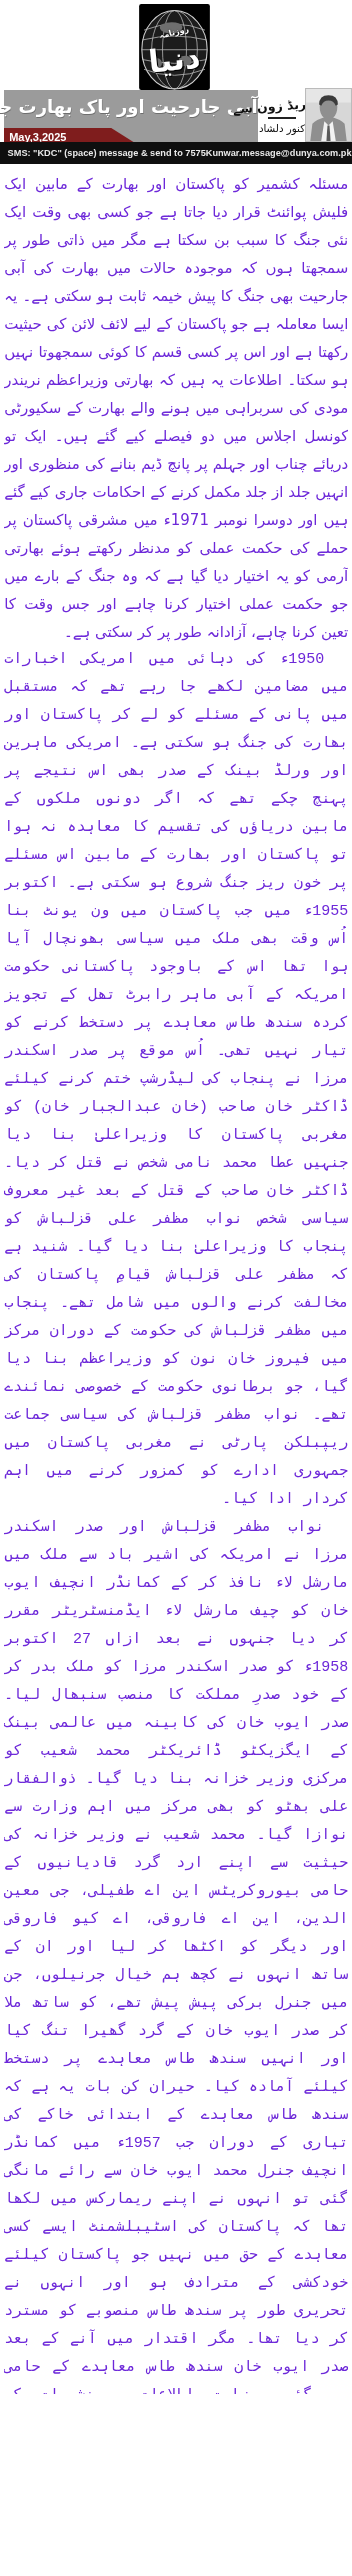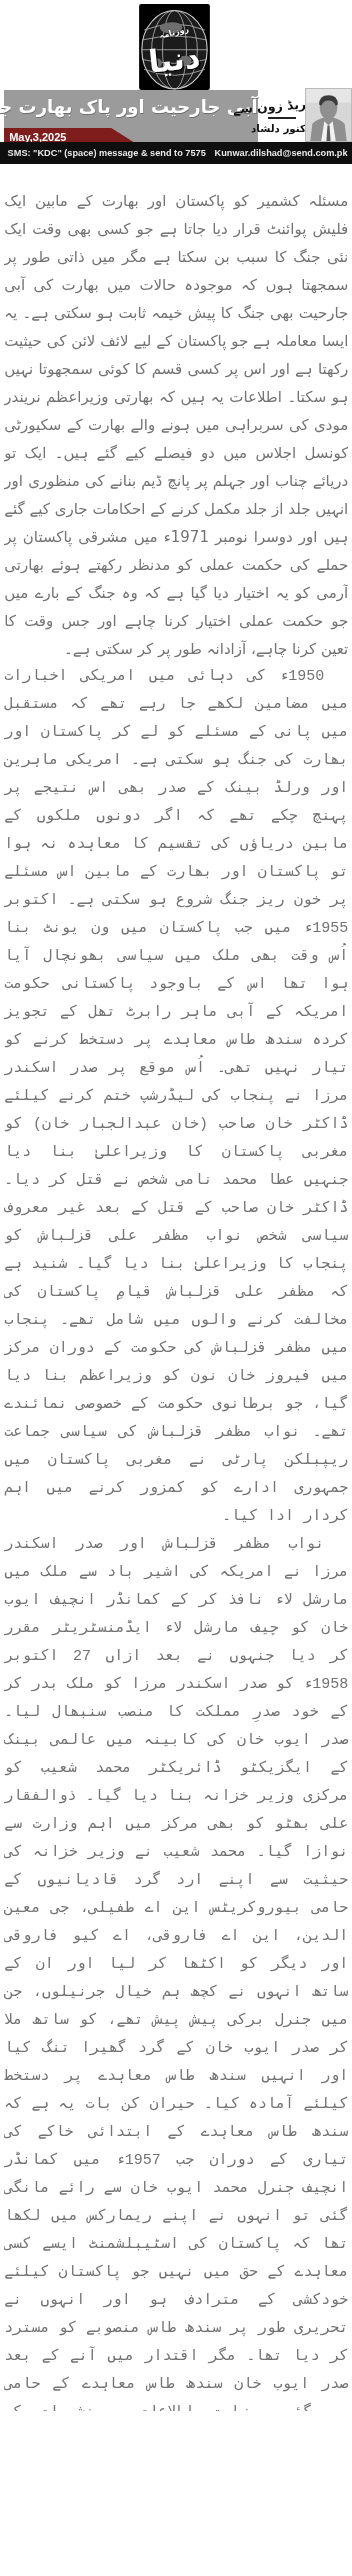--- a/index.html
+++ b/index.html
@@ -60,46 +60,46 @@
   #column-name{
     margin-top:7.6px;
     font-size:12.5px;font-weight:bold;color:#111;
     transform:rotate(-4deg);
     white-space:nowrap;
   }
   #column-divider{
     width:28px;height:1.1px;background:#222;border:0;margin:4.9px auto 3.8px auto;
   }
   #author-name{
-    font-size:10.3px;font-weight:bold;color:#111;white-space:nowrap;
+    font-size:10.3px;font-weight:normal;color:#111;white-space:nowrap;
   }
   
   #author-photo{
     position:absolute;left:305px;top:88px;width:47px;height:54px;
     background:#d9d9d9;overflow:hidden;border:0.5px solid #bbb;box-sizing:border-box;
   }
   #author-photo svg{width:100%;height:100%;display:block;}
   
   #contact-bar{
     position:absolute;left:0;top:142px;width:353px;height:22px;
     background:#0f0f0f;
     display:flex;justify-content:space-between;align-items:center;
     box-sizing:border-box;padding:0 5.4px 0 7.6px;
     font-family:"Liberation Sans",sans-serif;
   }
   #sms-info,#author-email{
     color:#e9e9e9;font-size:9.2px;font-weight:bold;white-space:nowrap;
   }
   
   #article-body{
-    position:absolute;left:4.3px;top:187px;width:344px;height:2224px;
+    position:absolute;left:4.3px;top:170px;width:344px;height:2224px;
     overflow:hidden;
     direction:rtl;
     text-align:justify;
-    color:#737373;
+    color:#6d28d9;
     font-size:15px;line-height:28px;
     font-family:"DejaVu Sans",sans-serif;
   }
   #article-body p{margin:0;padding:0;}
   #article-body p + p{text-indent:24px;font-family:Liberation Mono, monospace;}
 </style>
 </head>
 <body>
 
 <div id="page">
@@ -146,21 +146,21 @@
       <rect width="86" height="26" fill="#e6e6e6"></rect>
       <path d="M43 14 q17 0 17 20 q0 14 -8 21 q14 4 22 12 l4 33 l-70 0 l4 -33 q8 -8 22 -12 q-8 -7 -8 -21 q0 -20 17 -20z" fill="#8f8f8f"></path>
       <path d="M43 12 q18 0 18 18 l-4 2 q-4 -10 -14 -10 q-10 0 -14 10 l-4 -2 q0 -18 18 -18z" fill="#3b3b3b"></path>
       <path d="M35 62 l8 8 l8 -8 l6 38 l-28 0 z" fill="#f2f2f2"></path>
       <path d="M41 70 l4 0 l2 30 l-8 0 z" fill="#5a5a5a"></path>
     </svg>
   </div>
 
   <div id="contact-bar">
     <span id="sms-info">SMS: "KDC" (space) message &amp; send to 7575</span>
-    <span id="author-email">Kunwar.dilshad@send.com.pk</span>
+    <span id="author-email">Kunwar.message@dunya.com.pk</span>
   </div>
 
   <div id="article-body">
       <p>مسئلہ کشمیر کو پاکستان اور بھارت کے مابین ایک فلیش پوائنٹ قرار دیا جاتا ہے جو کسی بھی وقت ایک نئی جنگ کا سبب بن سکتا ہے مگر میں ذاتی طور پر سمجھتا ہوں کہ موجودہ حالات میں بھارت کی آبی جارحیت بھی جنگ کا پیش خیمہ ثابت ہو سکتی ہے۔ یہ ایسا معاملہ ہے جو پاکستان کے لیے لائف لائن کی حیثیت رکھتا ہے اور اس پر کسی قسم کا کوئی سمجھوتا نہیں ہو سکتا۔ اطلاعات یہ ہیں کہ بھارتی وزیراعظم نریندر مودی کی سربراہی میں ہونے والے بھارت کے سکیورٹی کونسل اجلاس میں دو فیصلے کیے گئے ہیں۔ ایک تو دریائے چناب اور جہلم پر پانچ ڈیم بنانے کی منظوری اور انہیں جلد از جلد مکمل کرنے کے احکامات جاری کیے گئے ہیں اور دوسرا نومبر 1971ء میں مشرقی پاکستان پر حملے کی حکمت عملی کو مدنظر رکھتے ہوئے بھارتی آرمی کو یہ اختیار دیا گیا ہے کہ وہ جنگ کے بارے میں جو حکمت عملی اختیار کرنا چاہے اور جس وقت کا تعین کرنا چاہے، آزادانہ طور پر کر سکتی ہے۔</p>
       <p>1950ء کی دہائی میں امریکی اخبارات میں مضامین لکھے جا رہے تھے کہ مستقبل میں پانی کے مسئلے کو لے کر پاکستان اور بھارت کی جنگ ہو سکتی ہے۔ امریکی ماہرین اور ورلڈ بینک کے صدر بھی اس نتیجے پر پہنچ چکے تھے کہ اگر دونوں ملکوں کے مابین دریاؤں کی تقسیم کا معاہدہ نہ ہوا تو پاکستان اور بھارت کے مابین اس مسئلے پر خون ریز جنگ شروع ہو سکتی ہے۔ اکتوبر 1955ء میں جب پاکستان میں ون یونٹ بنا اُس وقت بھی ملک میں سیاسی بھونچال آیا ہوا تھا اس کے باوجود پاکستانی حکومت امریکہ کے آبی ماہر رابرٹ تھل کے تجویز کردہ سندھ طاس معاہدے پر دستخط کرنے کو تیار نہیں تھی۔ اُس موقع پر صدر اسکندر مرزا نے پنجاب کی لیڈرشپ ختم کرنے کیلئے ڈاکٹر خان صاحب (خان عبدالجبار خان) کو مغربی پاکستان کا وزیراعلیٰ بنا دیا جنہیں عطا محمد نامی شخص نے قتل کر دیا۔ ڈاکٹر خان صاحب کے قتل کے بعد غیر معروف سیاسی شخص نواب مظفر علی قزلباش کو پنجاب کا وزیراعلیٰ بنا دیا گیا۔ شنید ہے کہ مظفر علی قزلباش قیامِ پاکستان کی مخالفت کرنے والوں میں شامل تھے۔ پنجاب میں مظفر قزلباش کی حکومت کے دوران مرکز میں فیروز خان نون کو وزیراعظم بنا دیا گیا، جو برطانوی حکومت کے خصوصی نمائندے تھے۔ نواب مظفر قزلباش کی سیاسی جماعت ریپبلکن پارٹی نے مغربی پاکستان میں جمہوری ادارے کو کمزور کرنے میں اہم کردار ادا کیا۔</p>
       <p>نواب مظفر قزلباش اور صدر اسکندر مرزا نے امریکہ کی اشیر باد سے ملک میں مارشل لاء نافذ کر کے کمانڈر انچیف ایوب خان کو چیف مارشل لاء ایڈمنسٹریٹر مقرر کر دیا جنہوں نے بعد ازاں 27 اکتوبر 1958ء کو صدر اسکندر مرزا کو ملک بدر کر کے خود صدرِ مملکت کا منصب سنبھال لیا۔ صدر ایوب خان کی کابینہ میں عالمی بینک کے ایگزیکٹو ڈائریکٹر محمد شعیب کو مرکزی وزیر خزانہ بنا دیا گیا۔ ذوالفقار علی بھٹو کو بھی مرکز میں اہم وزارت سے نوازا گیا۔ محمد شعیب نے وزیر خزانہ کی حیثیت سے اپنے ارد گرد قادیانیوں کے حامی بیوروکریٹس این اے طفیلی، جی معین الدین، این اے فاروقی، اے کیو فاروقی اور دیگر کو اکٹھا کر لیا اور ان کے ساتھ انہوں نے کچھ ہم خیال جرنیلوں، جن میں جنرل برکی پیش پیش تھے، کو ساتھ ملا کر صدر ایوب خان کے گرد گھیرا تنگ کیا اور انہیں سندھ طاس معاہدے پر دستخط کیلئے آمادہ کیا۔ حیران کن بات یہ ہے کہ سندھ طاس معاہدے کے ابتدائی خاکے کی تیاری کے دوران جب 1957ء میں کمانڈر انچیف جنرل محمد ایوب خان سے رائے مانگی گئی تو انہوں نے اپنے ریمارکس میں لکھا تھا کہ پاکستان کی اسٹیبلشمنٹ ایسے کسی معاہدے کے حق میں نہیں جو پاکستان کیلئے خودکشی کے مترادف ہو اور انہوں نے تحریری طور پر سندھ طاس منصوبے کو مسترد کر دیا تھا۔ مگر اقتدار میں آنے کے بعد صدر ایوب خان سندھ طاس معاہدے کے حامی بن گئے۔ وزارتِ اطلاعات و نشریات کے ذریعے، جس کے سیکرٹری قدرت اللہ شہاب تھے، اس معاہدے کے حق میں رائے عامہ کو ہموار کیا گیا۔ بتایا گیا کہ اس معاہدے سے پاکستان کی صرف 16 لاکھ ایکڑ زمین متاثر ہو گی جبکہ حقیقت یہ تھی کہ اس معاہدے سے متاثر ہونے والا زرعی رقبہ 60 لاکھ ایکڑ بنتا تھا۔ محترمہ فاطمہ جناح اس معاہدے کے سخت خلاف تھیں اور سمجھتی تھیں کہ یہ معاہدہ پاکستان کیلئے نقصان دہ ثابت ہو گا اور اندیشہ ہے کہ مستقبل میں پاکستان کے عوام پانی کی بوند بوند کو ترسیں گے کیونکہ جہلم، چناب اور سندھ کے پانی سے جو نہریں نکالی جائیں گی ان کی افادیت وقت گزرنے کے ساتھ ساتھ کم ہوتی جائے گی اور بھارت جدید ترین ٹیکنالوجی کے ساتھ بالآخر چناب، جہلم اور سندھ کا پانی بھی کشمیر کے بالائی حصے میں روک لے گا۔ اس پس منظر میں سندھ طاس معاہدہ 19 ستمبر 1960ء کو کراچی میں طے پایا اور جس پر بھارت کی طرف سے وزیراعظم پنڈت جواہر لال نہرو نے دستخط کیے تھے۔ اس موقع پر پاکستان کے قدرتی وسائل کے مرکزی وزیر ذوالفقار علی بھٹو، سیکرٹری قدرتی وسائل نذیر احمد، وزیر خزانہ محمد شعیب، بھارت میں پاکستان کے ہائی کمشنر اے کے بروہی، سندھ طاس معاہدے کے مرکزی کردار جی معین الدین، جو بعد میں چیف الیکشن کمشنر پاکستان مقرر ہوئے، اور دیگر رہنماؤں نے اس تقریب میں اظہارِ تشکر کے بیانات جاری کیے۔ ذوالفقار علی بھٹو نے اپنے سرکاری بیان میں کہا کہ خدا کے فضل و کرم سے صدر ایوب خان نے پاکستان کو ریگستان بننے سے بچا لیا، ہمارے صدر کی عظیم صلاحیتوں کا دنیا بھر میں خیر مقدم کیا جا رہا ہے۔</p>
     </div>
 
 </div>
 

